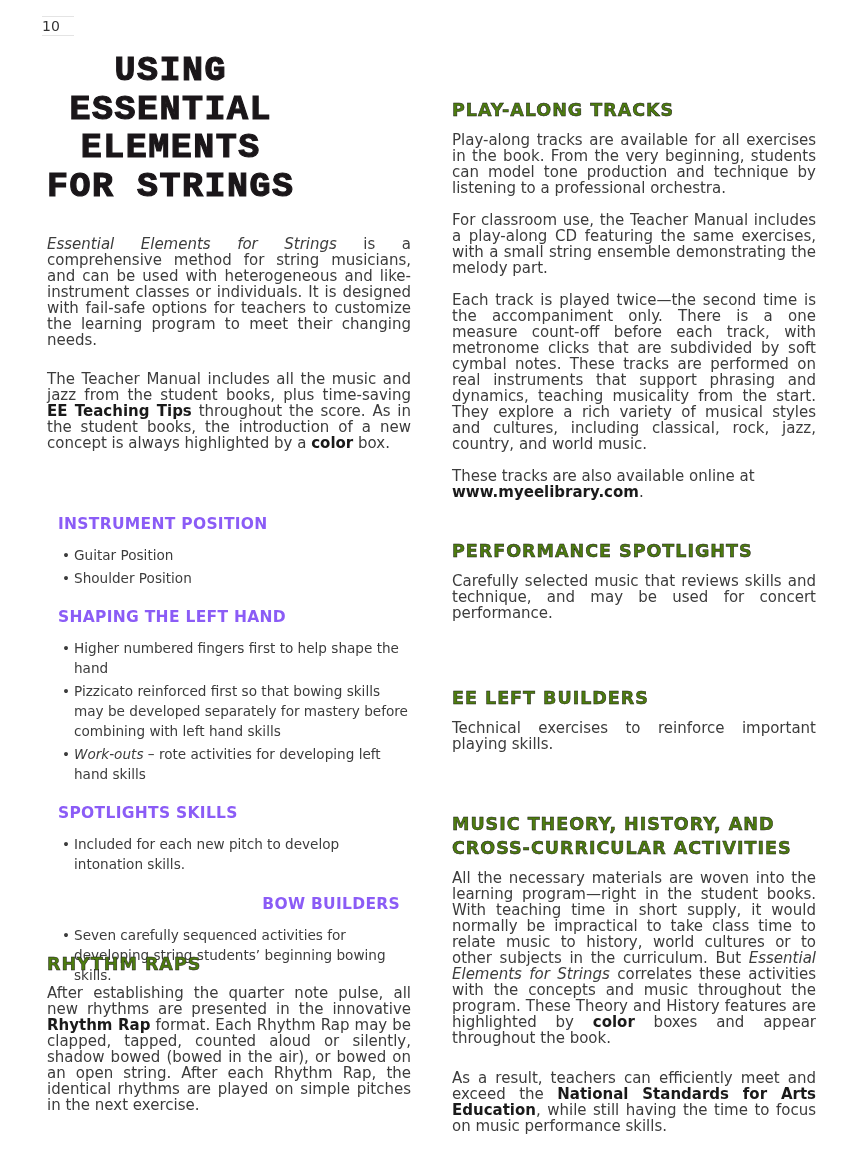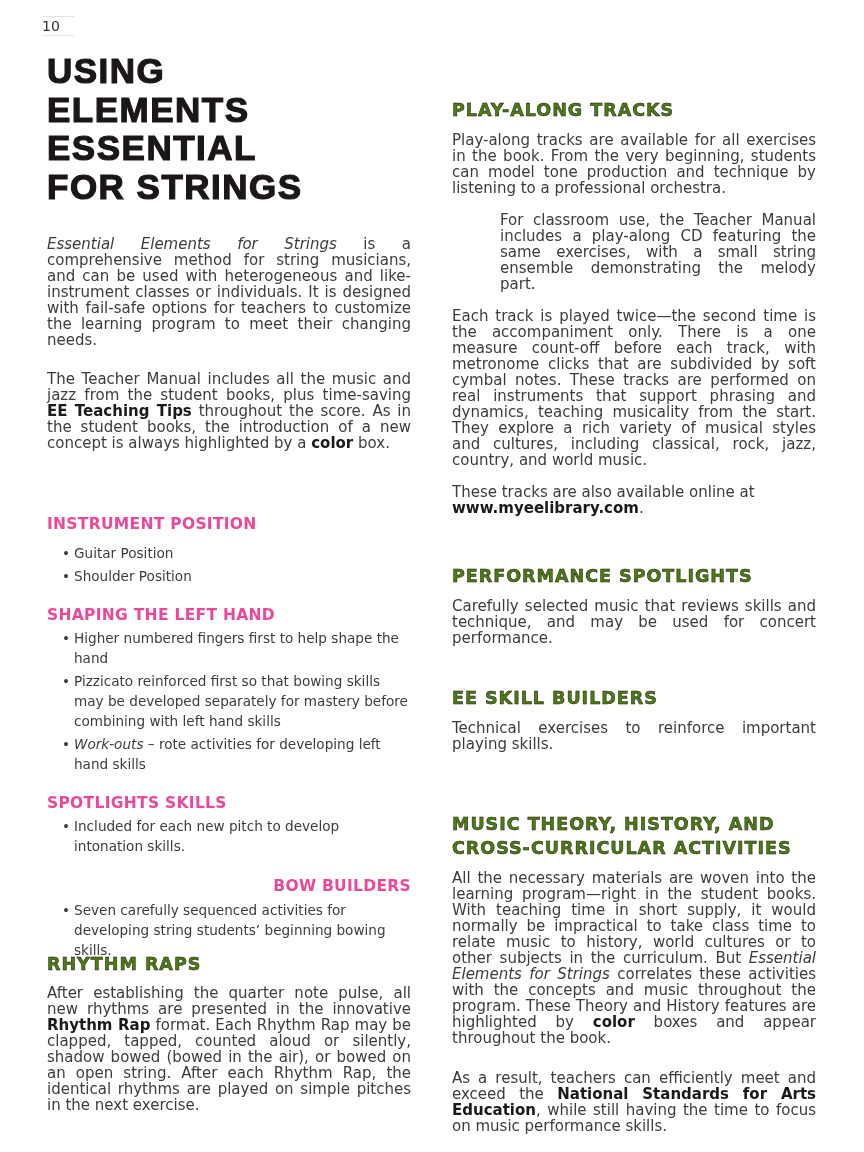--- a/index.html
+++ b/index.html
@@ -2,47 +2,47 @@
 <html><head>
 <meta charset="utf-8">
 <style>
   html, body { margin: 0; padding: 0; background: #ffffff; }
   body { width: 864px; height: 1152px; position: relative; overflow: hidden;
          font-family: "DejaVu Sans", sans-serif; color: #3a3a3a; }
   .page-num { position: absolute; left: 42px; top: 16px; width: 32px; height: 18px;
               border-top: 1px solid #e4e4e4; border-bottom: 1px solid #e4e4e4;
               font-size: 14px; line-height: 18px; color: #333; }
   .main-title { position: absolute; left: 47px; top: 52px; margin: 0;
-                font-family: Liberation Sans, sans-serif; font-weight: 900;
-                font-size: 35px; line-height: 38.5px; color: #1a1619; letter-spacing: 1.5px;
+                font-family: Liberation Mono, monospace; font-weight: 900;
+                font-size: 35px; line-height: 38.5px; color: #1a1619; letter-spacing: 1.5px; text-align: center;
                 -webkit-text-stroke: 1.2px #1a1619; }
   .col { position: absolute; }
   .col-left { left: 47px; width: 364px; }
   .col-right { left: 452px; width: 364px; }
   p { margin: 0; font-size: 15px; line-height: 16px; text-align: justify; color: #3c3c3c; }
   p b { color: #1a1a1a; }
   .h2 { margin: 0; font-family: "DejaVu Sans", sans-serif; font-weight: 900;
         font-size: 17.5px; line-height: 24px; color: #4d7c0f; letter-spacing: 1px;
         -webkit-text-stroke: 0.5px #1a1619; }
-  .h3 { margin: 0; font-family: "DejaVu Sans", sans-serif; font-weight: bold;
-        font-size: 15.5px; line-height: 20px; color: #ec4899; letter-spacing: 0.3px; }
+  .h3 { margin: 11px; font-family: "DejaVu Sans", sans-serif; font-weight: bold;
+        font-size: 15.5px; line-height: 20px; color: #8b5cf6; letter-spacing: 0.3px; }
   ul { list-style: none; margin: 0; padding: 0; }
   li { position: relative; padding-left: 27px; font-size: 13.6px; line-height: 20px;
        color: #3c3c3c; margin-bottom: 3px; }
   li .bullet { position: absolute; left: 15px; top: 0; }
 </style>
 </head>
 <body>
 
 <div class="page-num">10</div>
 
 <h1 class="main-title">
   <div>USING</div>
+  <div>ESSENTIAL</div>
   <div>ELEMENTS</div>
-  <div>ESSENTIAL</div>
   <div>FOR STRINGS</div>
 </h1>
 
 <div class="col col-left" style="top:236px;">
   <p><i>Essential Elements for Strings</i><span> is a comprehensive method for string musicians, and can be used with heterogeneous and like-instrument classes or individuals. It is designed with fail-safe options for teachers to customize the learning program to meet their changing needs.</span></p>
   <p style="margin-top:23px;"><span>The Teacher Manual includes all the music and jazz from the student books, plus time-saving </span><b>EE Teaching Tips</b><span> throughout the score.  As in the student books, the introduction of a new concept is always highlighted by a </span><b>color</b><span> box.</span></p>
 </div>
 
 <div class="col col-left" style="top:497px;">
 
@@ -71,32 +71,32 @@
 </div>
 
 <div class="col col-left" style="top:952px;">
   <h2 class="h2">RHYTHM RAPS</h2>
   <p style="margin-top:9px;"><span>After establishing the quarter note pulse, all new rhythms are presented in the innovative </span><b>Rhythm Rap</b><span> format.  Each Rhythm Rap may be clapped, tapped, counted aloud or silently, shadow bowed (bowed in the air), or bowed on an open string.  After each  Rhythm Rap, the identical rhythms are played on simple pitches in the next exercise.</span></p>
 </div>
 
 <div class="col col-right" style="top:98px;">
   <h2 class="h2">PLAY-ALONG TRACKS</h2>
   <p style="margin-top:10px;">Play-along tracks are available for all exercises in the book.  From the very beginning, students can model tone production and technique by listening to a professional orchestra.</p>
-  <p style="margin-top:16px;margin-left:48px;">For classroom use, the Teacher Manual includes a play-along CD featuring the same exercises, with a small string ensemble demonstrating the melody part.</p>
+  <p style="margin-top:16px;">For classroom use, the Teacher Manual includes a play-along CD featuring the same exercises, with a small string ensemble demonstrating the melody part.</p>
   <p style="margin-top:16px;">Each track is played twice—the second time is the accompaniment only.  There is a one measure count-off before each track, with metronome clicks that are subdivided by soft cymbal notes.  These tracks are performed on real instruments that support phrasing and dynamics, teaching musicality from the start. They explore a rich variety of musical styles and cultures, including classical, rock, jazz, country, and world music.</p>
   <p style="margin-top:16px; text-align:left;"><span>These tracks are also available online at</span><br><b>www.myeelibrary.com</b><span>.</span></p>
 </div>
 
-<div class="col col-right" style="top:564px;">
+<div class="col col-right" style="top:539px;">
   <h2 class="h2">PERFORMANCE SPOTLIGHTS</h2>
   <p style="margin-top:10px;">Carefully selected music that reviews skills and technique, and may be used for concert performance.</p>
 </div>
 
 <div class="col col-right" style="top:686px;">
-  <h2 class="h2">EE SKILL BUILDERS</h2>
+  <h2 class="h2">EE LEFT BUILDERS</h2>
   <p style="margin-top:10px;">Technical exercises to reinforce important playing skills.</p>
 </div>
 
 <div class="col col-right" style="top:812px;">
   <h2 class="h2">
     <div>MUSIC THEORY, HISTORY, AND</div>
     <div>CROSS-CURRICULAR ACTIVITIES</div>
   </h2>
   <p style="margin-top:10px;"><span>All the necessary materials are woven into the learning program—right in the student books.  With teaching time in short supply, it would normally be impractical to take class time to relate music to history, world cultures or to other subjects in the curriculum.  But </span><i>Essential Elements for Strings</i><span> correlates these activities with the concepts and music throughout the program.  These Theory and History features are highlighted by </span><b>color</b><span> boxes and appear throughout the book.</span></p>
   <p style="margin-top:24px;"><span>As a result, teachers can efficiently meet and exceed the </span><b>National Standards for Arts Education</b><span>, while still having the time to focus on music performance skills.</span></p>

